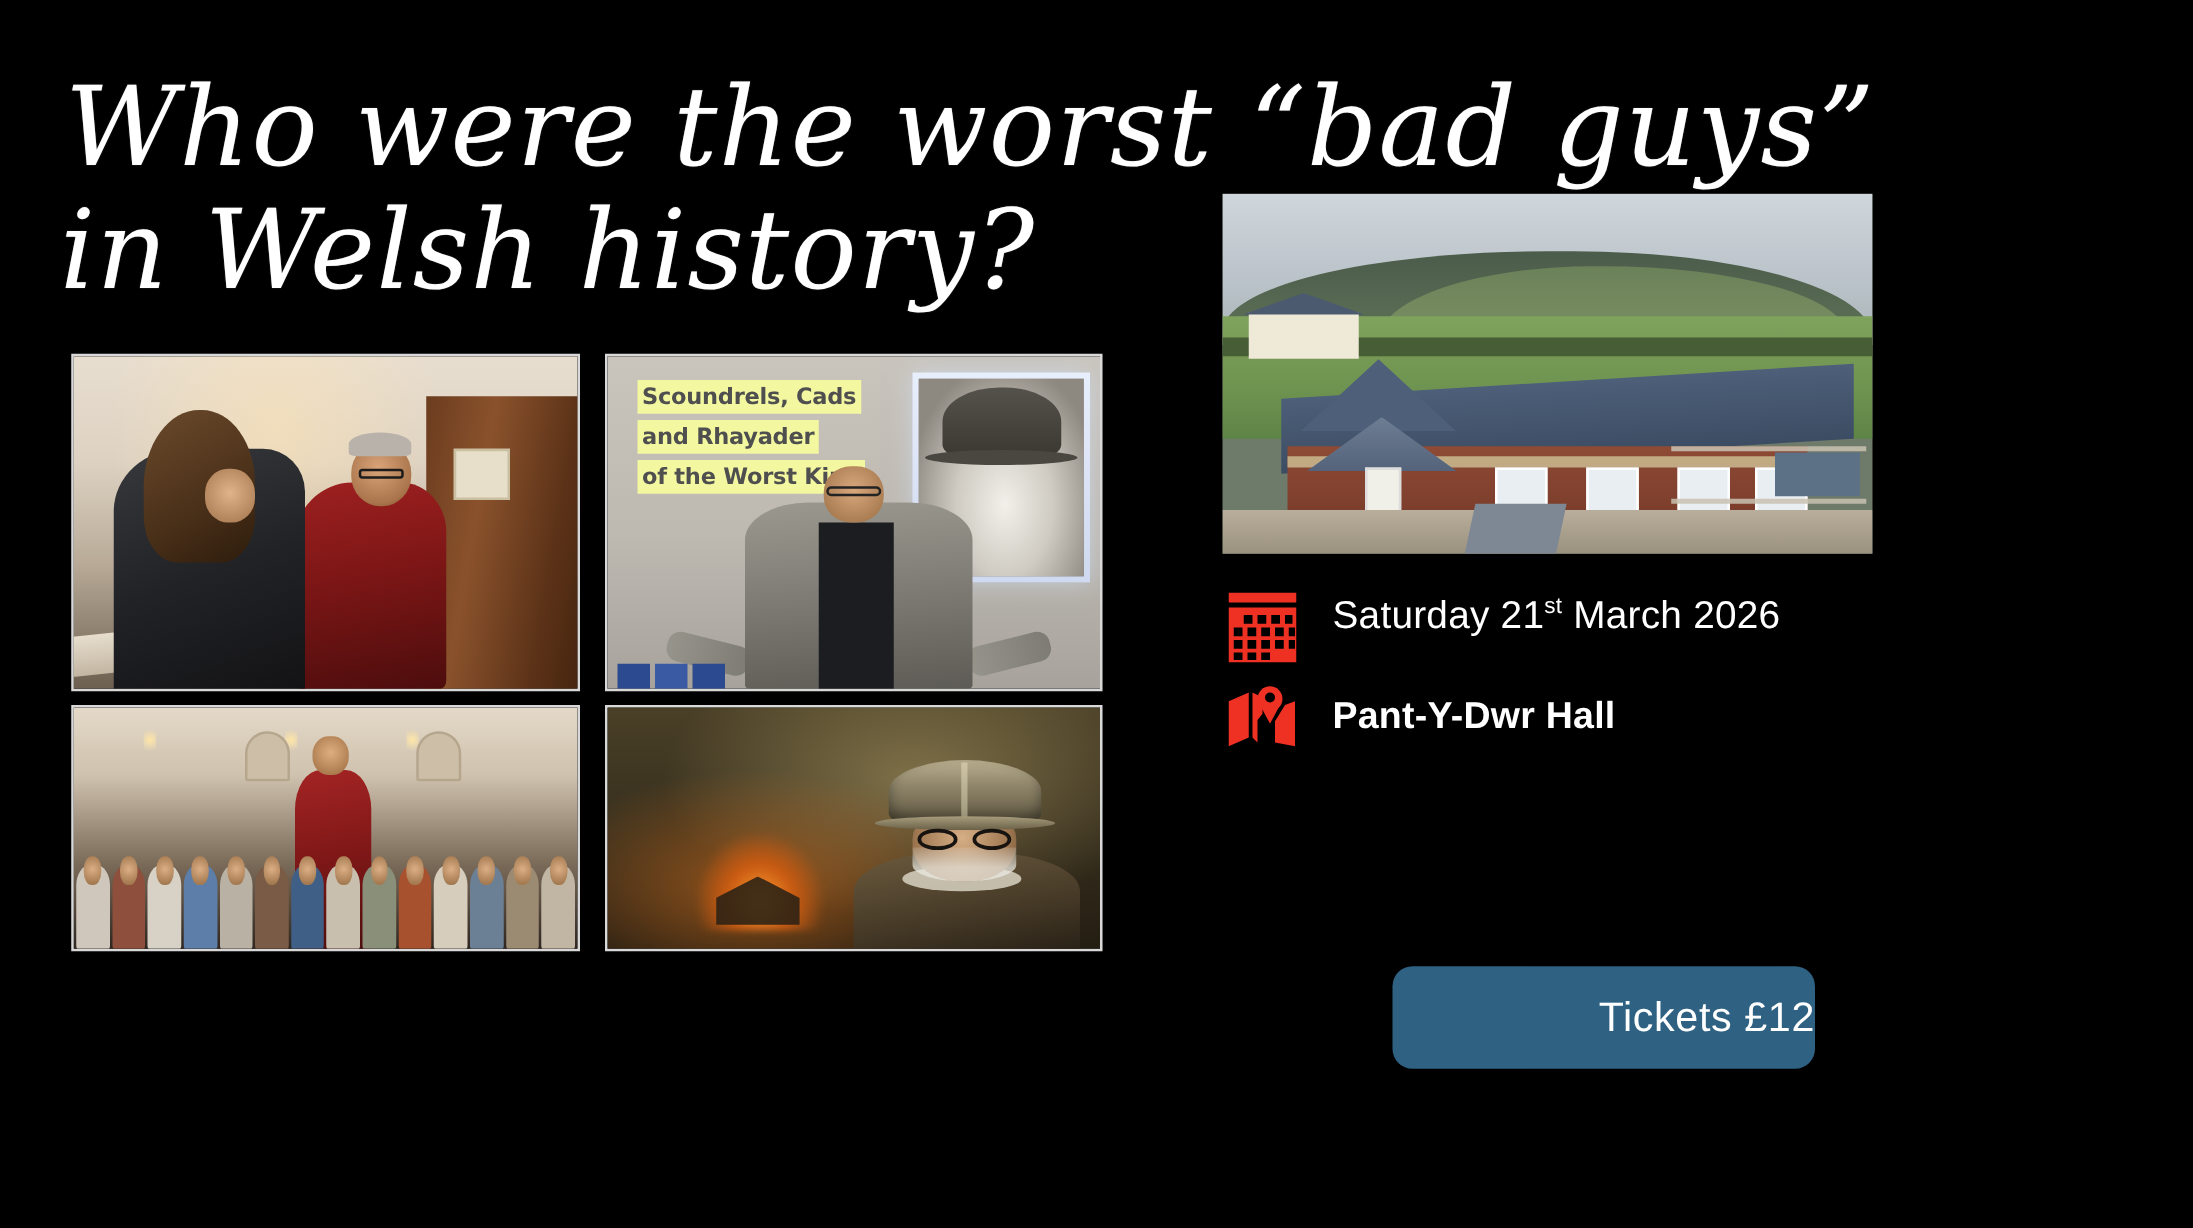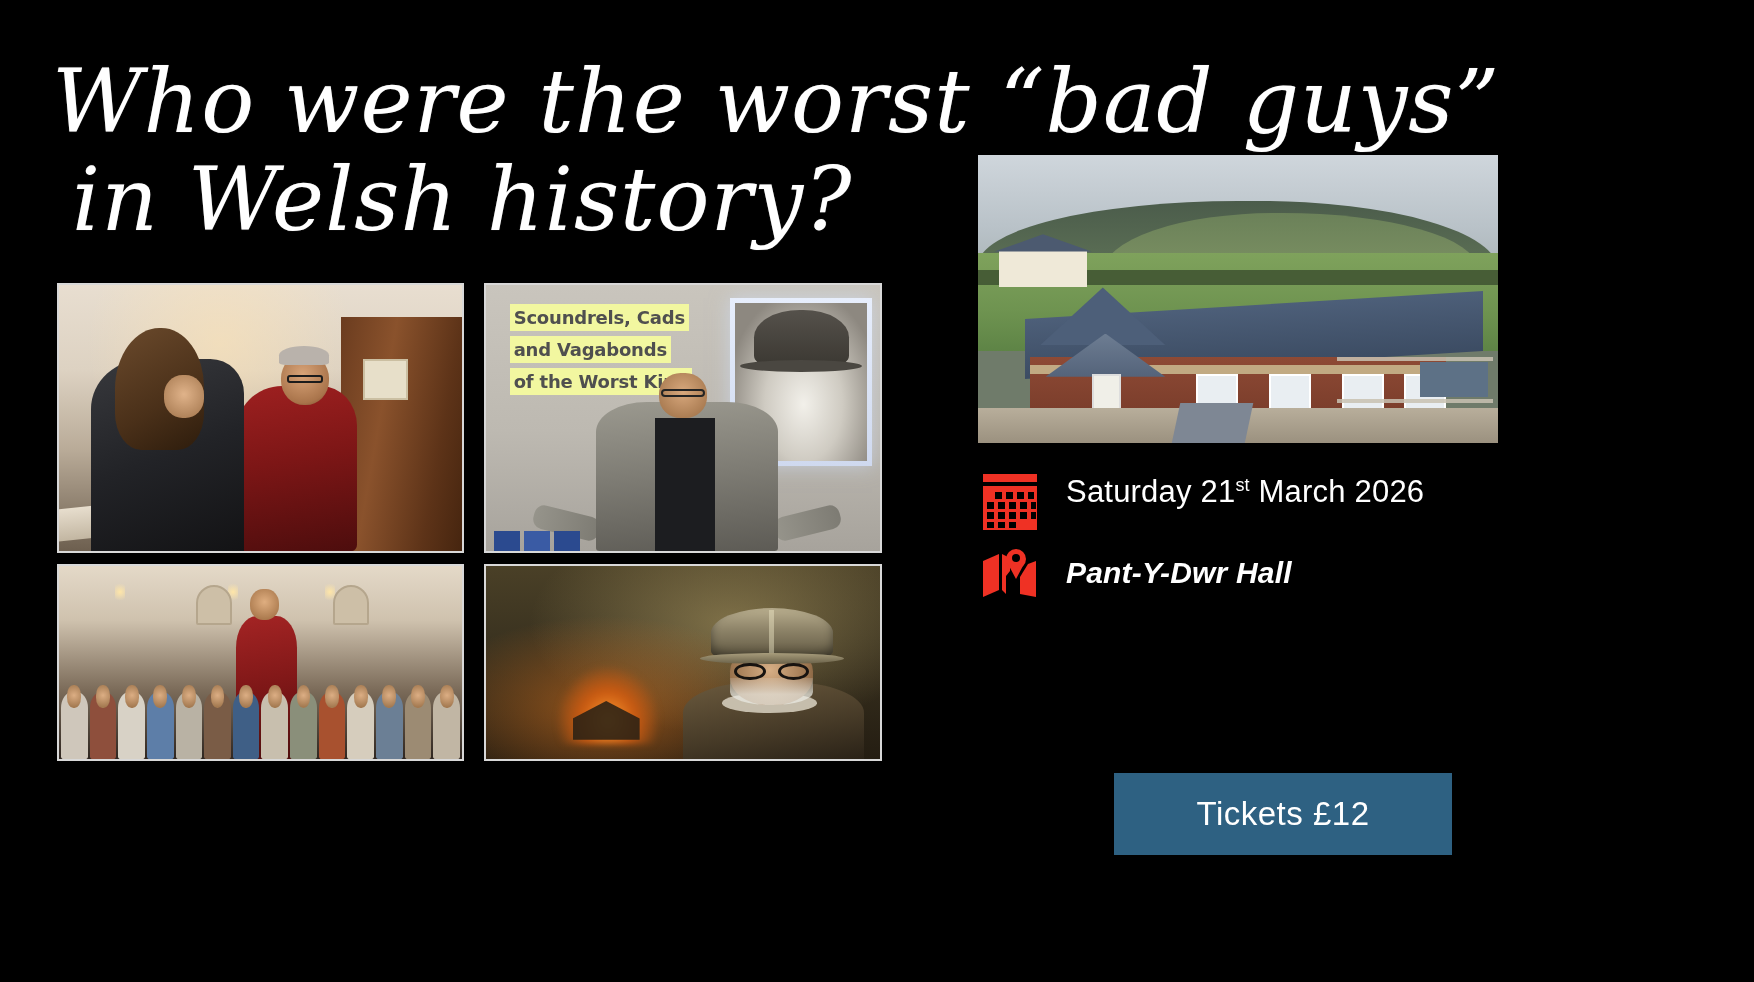--- a/index.html
+++ b/index.html
@@ -29,21 +29,21 @@
   .title-line {
     font-family: "DejaVu Serif", "Liberation Serif", serif;
     font-style: italic;
     color: #ffffff;
     font-weight: 400;
     letter-spacing: 1px;
     white-space: nowrap;
     text-shadow: 0 0 1px rgba(255,255,255,0.35);
   }
   .title-line-1 { font-size: 88px; line-height: 1.18; margin-left: 4px; margin-top: 32px; }
-  .title-line-2 { font-size: 88px; line-height: 1.18; margin-left: 24px; margin-top: -6px; }
+  .title-line-2 { font-size: 88px; line-height: 1.18; margin-left: 0; margin-top: -6px; }
 
   
   .collage {
     position: absolute;
     left: 57px;
     top: 283px;
     width: 825px;
     height: 478px;
   }
   .photo {
@@ -394,36 +394,36 @@
     color: #ffffff;
     font-size: 31px;
     font-family: "Liberation Sans", sans-serif;
     letter-spacing: 0.2px;
     white-space: nowrap;
   }
   .info-text sup { font-size: 18px; vertical-align: super; }
   .time-text { padding-left: 6px; }
   .venue-name {
     color: #ffffff; font-size: 30px; font-weight: bold;
-    letter-spacing: 0.2px; white-space: nowrap; font-style: italic;
+    letter-spacing: 0.2px; white-space: nowrap;
   }
   .venue-addr {
     color: #ffffff; font-size: 27px; font-weight: 400;
     letter-spacing: 0.2px; white-space: nowrap; margin-top: 2px;
   }
 
   
   .tickets {
     position: absolute;
     left: 1114px;
     top: 773px;
     width: 338px;
     height: 82px;
     background: #2e6182;
-    display: flex; align-items: center; justify-content: center;
+    display: flex; align-items: center; justify-content: flex-end; border-radius: 16px;
   }
   .tickets span {
     color: #ffffff;
     font-size: 33px;
     letter-spacing: 0.5px;
     font-family: "Liberation Sans", sans-serif;
   }
 </style>
 </head>
 <body>
@@ -448,21 +448,21 @@
         <div class="puffer"></div>
         <div class="hair-w"></div>
         <div class="face-w"></div>
       </div>
     </div>
 
     <div class="photo p2">
       <div class="ph-inner">
         <div class="slide-txt">
           <div class="sl-line">Scoundrels, Cads</div>
-          <div class="sl-line">and Vagabonds</div>
+          <div class="sl-line">and Rhayader</div>
           <div class="sl-line">of the Worst Kind</div>
         </div>
         <div class="slide-photo">
           <div class="slide-photo-in">
             <div class="hat"></div>
           </div>
         </div>
         <div class="sp-arm-l"></div>
         <div class="sp-arm-r"></div>
         <div class="sp-body"></div>

